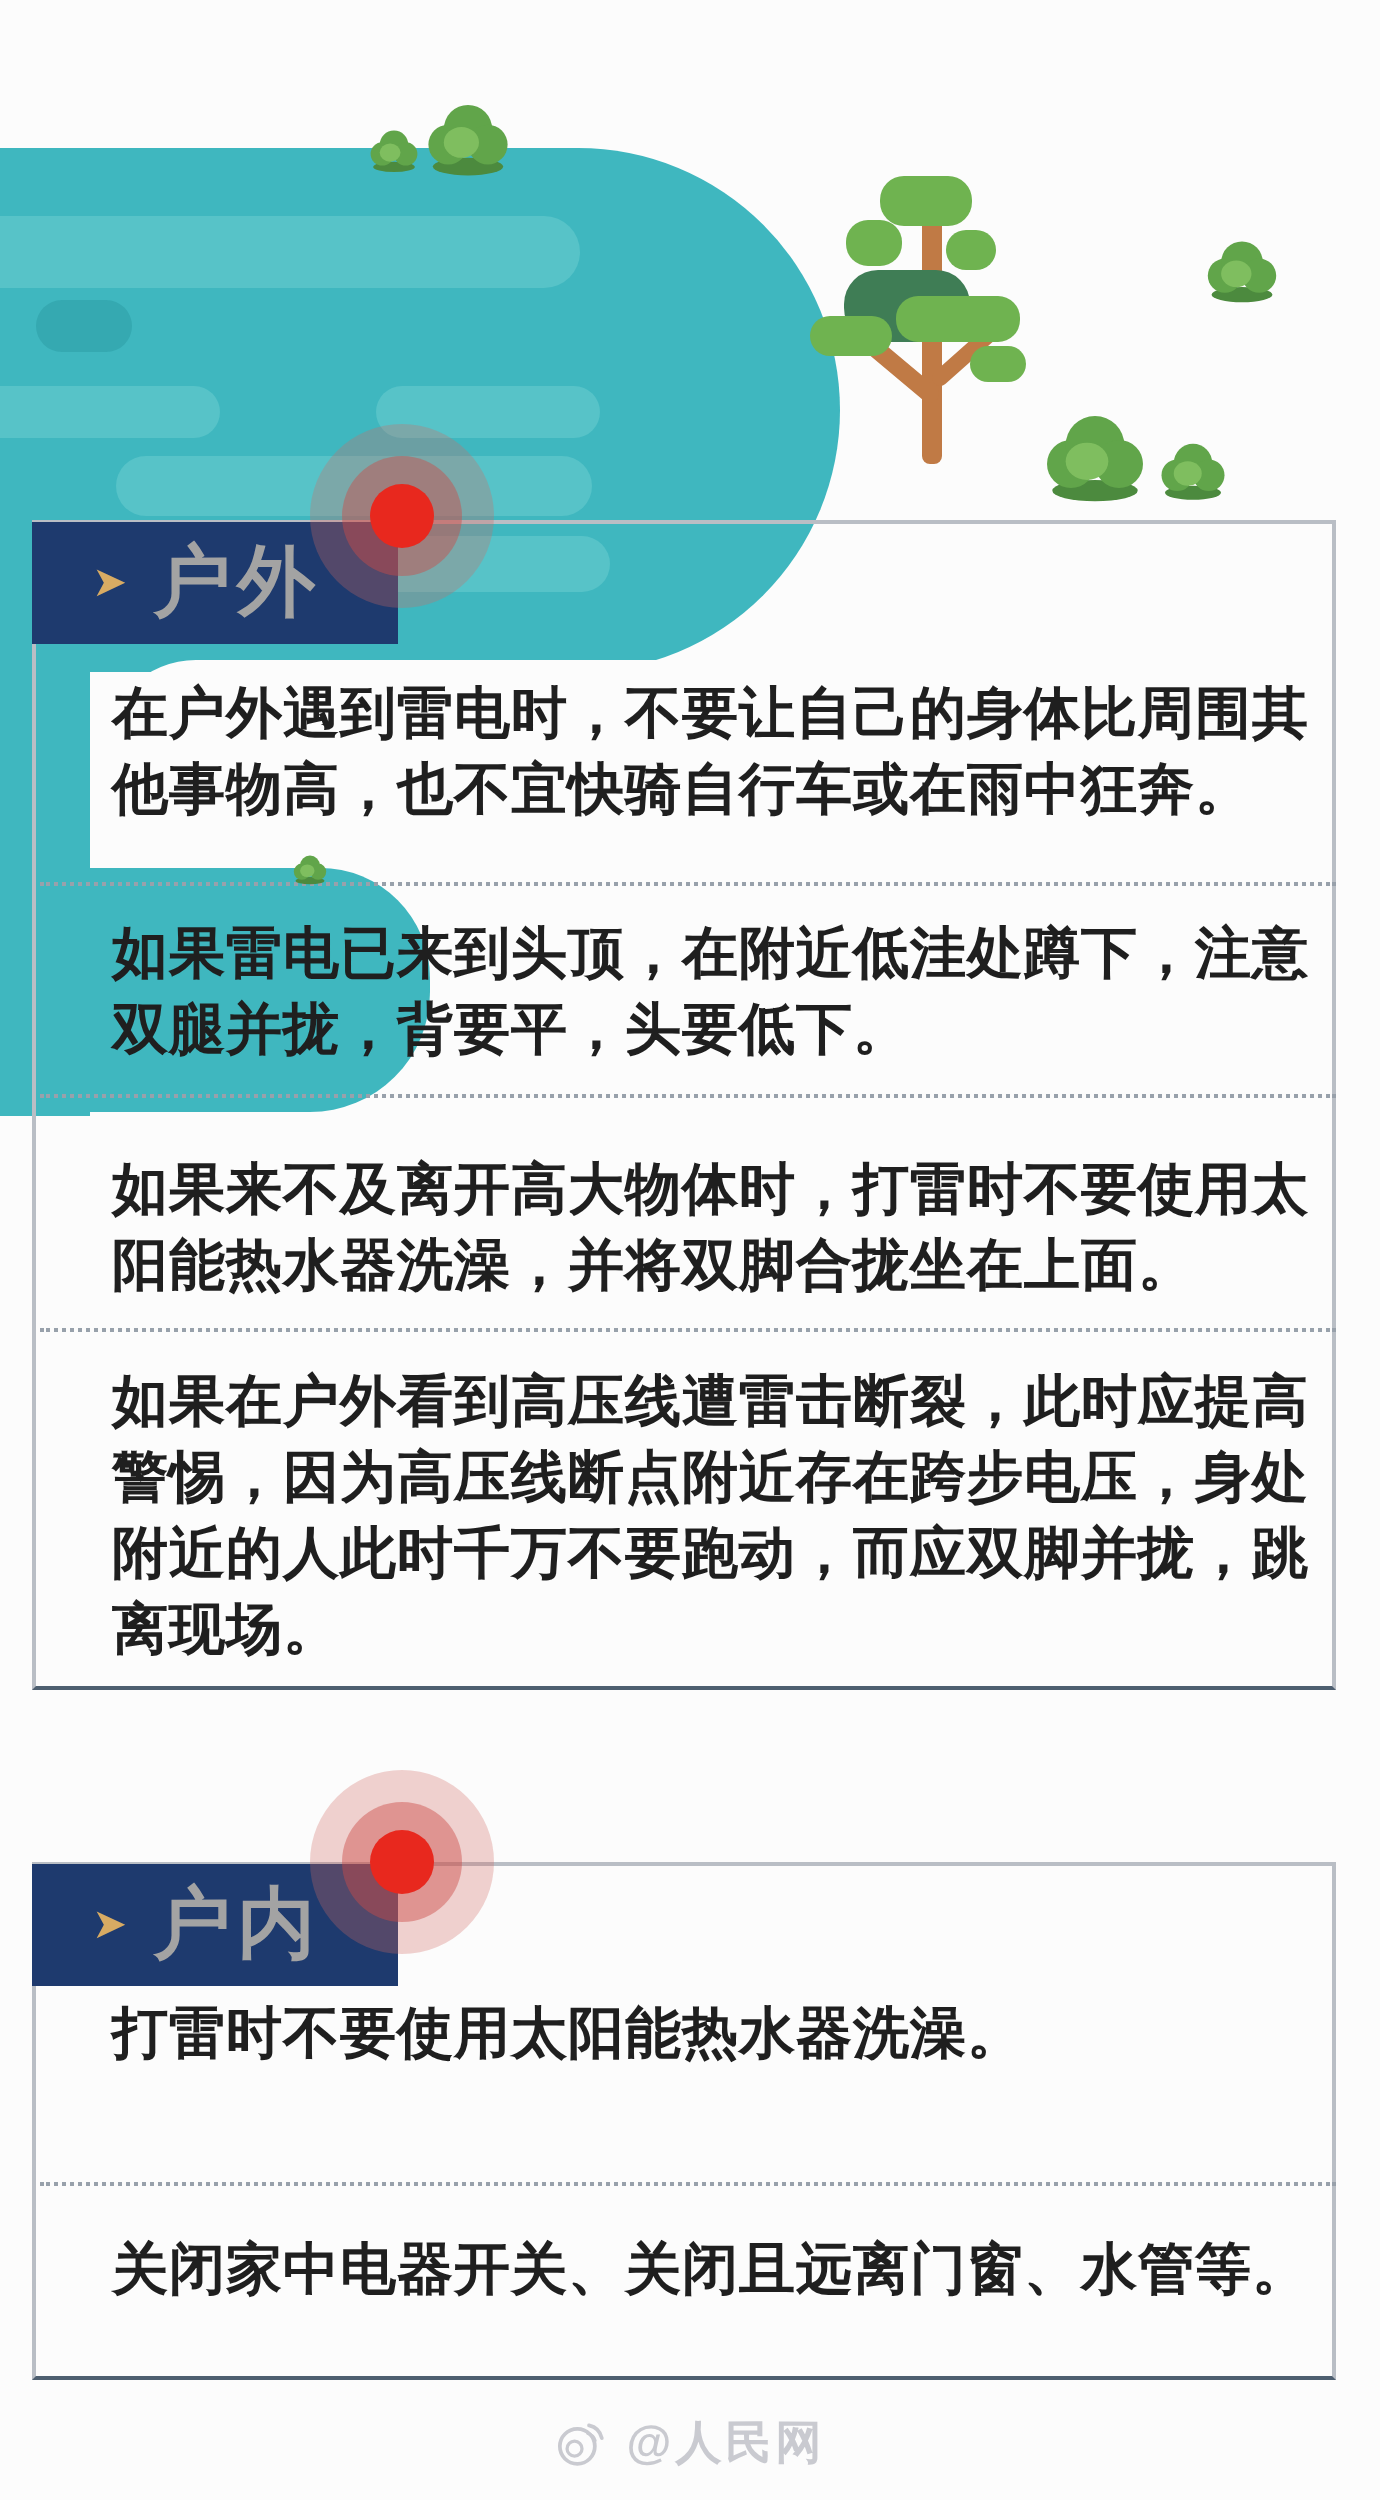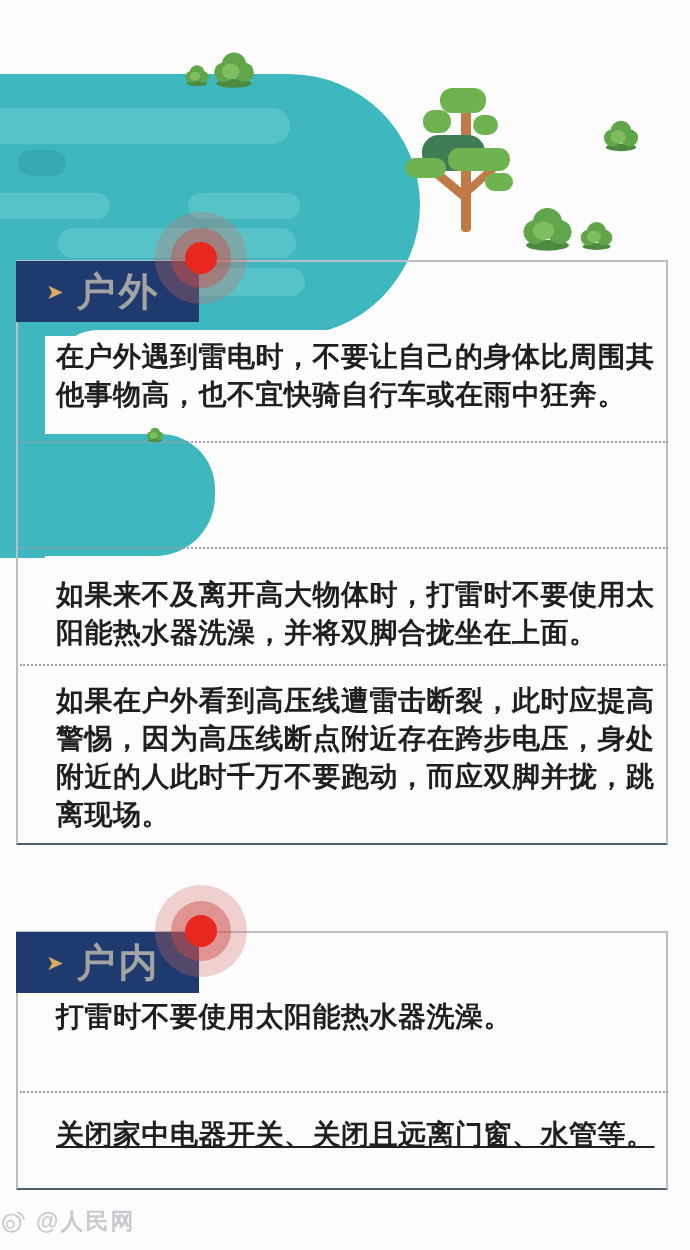--- a/index.html
+++ b/index.html
@@ -46,21 +46,21 @@
 
   
   .tip{
     left:56px;width:602px;color:#1f1f1f;font-size:28px;line-height:38px;
     font-weight:600;letter-spacing:0.5px;z-index:8;
   }
   .dotsep{left:20px;width:648px;border-top:2px dotted #98a1ab;height:0;z-index:5;}
 
   
   .footer{
-    left:0;top:1206px;width:690px;display:flex;justify-content:flex-start;
+    left:0;top:1206px;width:690px;display:flex;justify-content:center;
     align-items:center;gap:8px;color:#c9cad0;z-index:8;
   }
   .footer .credit{font-size:23px;letter-spacing:2px;font-weight:600;}
 
   .deco{z-index:4;}
 </style>
 </head>
 <body>
 
 <div id="canvas">
@@ -139,40 +139,41 @@
     <span class="bar-title">户外</span>
   </div>
   <div class="abs pulse" style="left:201px;top:258px;">
     <span class="ring-outer"></span>
       <span class="ring-mid"></span>
       <span class="core"></span>
   </div>
 
   <div class="abs tip" style="top:338px;">在户外遇到雷电时，不要让自己的身体比周围其他事物高，也不宜快骑自行车或在雨中狂奔。</div>
   <div class="abs dotsep" style="top:441px;"></div>
+  <div class="abs tip" style="top:458px;">如果雷电已来到头顶，在附近低洼处蹲下，注意双腿并拢，背要平，头要低下。</div>
   <div class="abs dotsep" style="top:547px;"></div>
   <div class="abs tip" style="top:576px;">如果来不及离开高大物体时，打雷时不要使用太阳能热水器洗澡，并将双脚合拢坐在上面。</div>
   <div class="abs dotsep" style="top:664px;"></div>
   <div class="abs tip" style="top:682px;">如果在户外看到高压线遭雷击断裂，此时应提高警惕，因为高压线断点附近存在跨步电压，身处附近的人此时千万不要跑动，而应双脚并拢，跳离现场。</div>
 
   <div class="abs panel panel-indoor"></div>
 
   <div class="abs bar bar-indoor">
     <span class="arrow">➤</span>
     <span class="bar-title">户内</span>
   </div>
   <div class="abs pulse" style="left:201px;top:931px;">
     <span class="ring-outer"></span>
       <span class="ring-mid"></span>
       <span class="core"></span>
   </div>
 
   <div class="abs tip" style="top:998px;">打雷时不要使用太阳能热水器洗澡。</div>
   <div class="abs dotsep" style="top:1091px;"></div>
-  <div class="abs tip" style="top:1116px;text-decoration:underline;">关闭家中电器开关、关闭且远离门窗、水管等。</div>
+  <div class="abs tip" style="top:1116px;">关闭家中电器开关、关闭且远离门窗、水管等。</div>
 
   <div class="abs footer">
     <svg width="28" height="28" viewBox="0 0 24 24">
       <circle cx="10" cy="13" r="7.5" fill="none" stroke="#c9cad0" stroke-width="1.6"></circle>
       <circle cx="8.8" cy="14" r="3.2" fill="none" stroke="#c9cad0" stroke-width="1.4"></circle>
       <path d="M15 4 q4.5 1 5.5 5.5" fill="none" stroke="#c9cad0" stroke-width="1.6" stroke-linecap="round"></path>
       <path d="M14.5 7.5 q2.5 .6 3.1 3.1" fill="none" stroke="#c9cad0" stroke-width="1.4" stroke-linecap="round"></path>
     </svg>
     <span class="credit">@人民网</span>
   </div>

